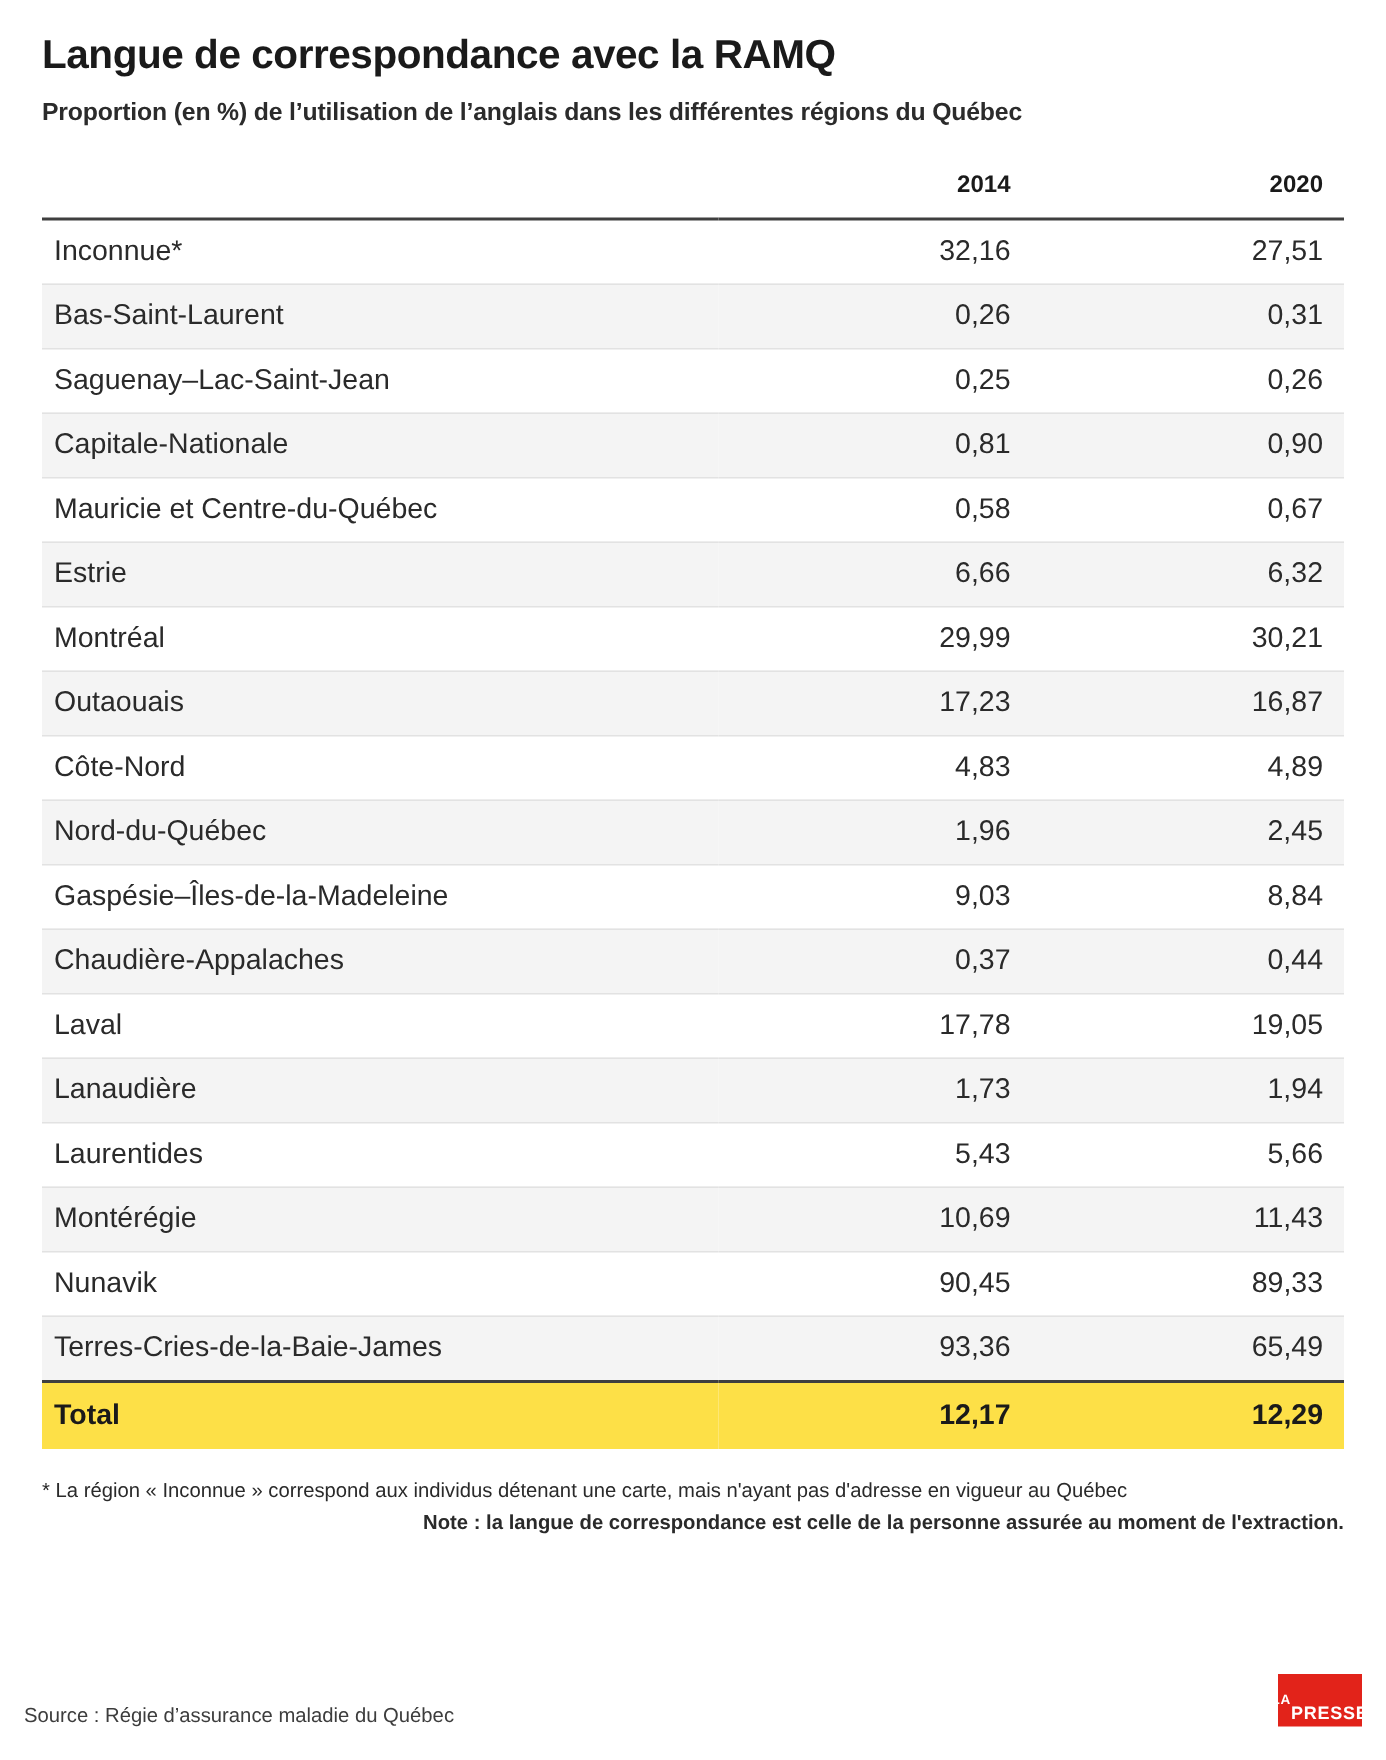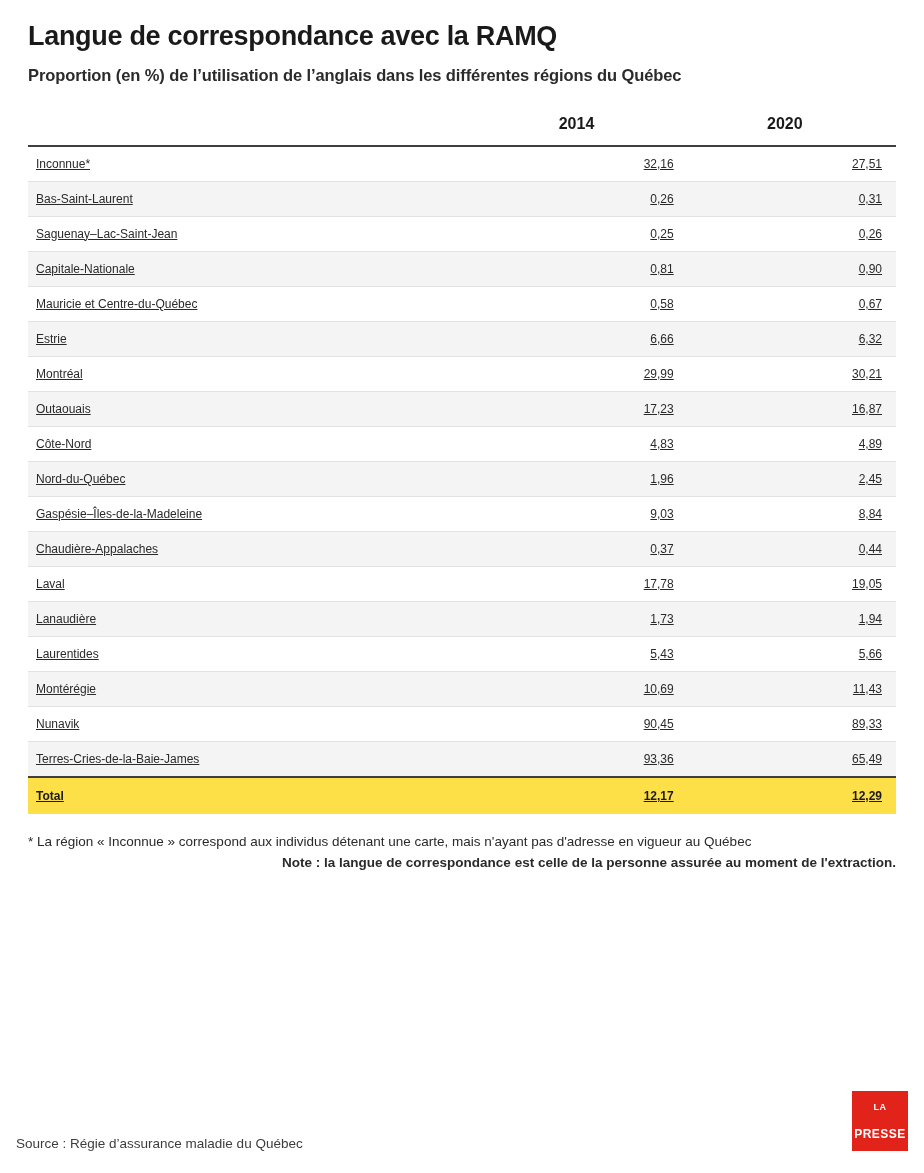--- a/index.html
+++ b/index.html
@@ -38,37 +38,36 @@
   }
   table.data {
     width: 100%;
     border-collapse: collapse;
     margin-top: 26px;
     table-layout: fixed;
   }
   table.data th {
     font-size: 16px;
     font-weight: bold;
-    text-align: center;
+    text-align: right;
     padding: 4px 14px 12px 0;
     color: #1a1a1a;
   }
   table.data th.regcol {
     text-align: left;
     padding-left: 8px;
   }
   table.data thead tr {
     border-bottom: 2.5px solid #3f3f3f;
   }
   table.data td {
-    font-size: 12px;
+    font-size: 19px;
     padding: 10px 0 10px 0;
     color: #2a2a2a;
     border-bottom: 1px solid #e2e2e2;
-    text-decoration: underline;
   }
   table.data td.region {
     text-align: left;
     padding-left: 8px;
   }
   table.data td.num {
     text-align: right;
     padding-right: 14px;
   }
   table.data tbody tr:nth-child(even) {
@@ -104,25 +103,25 @@
     display: flex;
     align-items: flex-end;
     justify-content: space-between;
   }
   .source {
     font-size: 13.5px;
     color: #3d3d3d;
   }
   .logo {
     width: 56px;
-    height: 60px;
+    height: 35px;
     background: #e2231a;
     color: #ffffff;
     display: flex;
-    flex-direction: column;
+    flex-direction: row;
     align-items: center;
     justify-content: center;
     line-height: 1;
   }
   .logo .la {
     font-size: 9px;
     font-weight: bold;
     letter-spacing: 0.5px;
   }
   .logo .presse {

